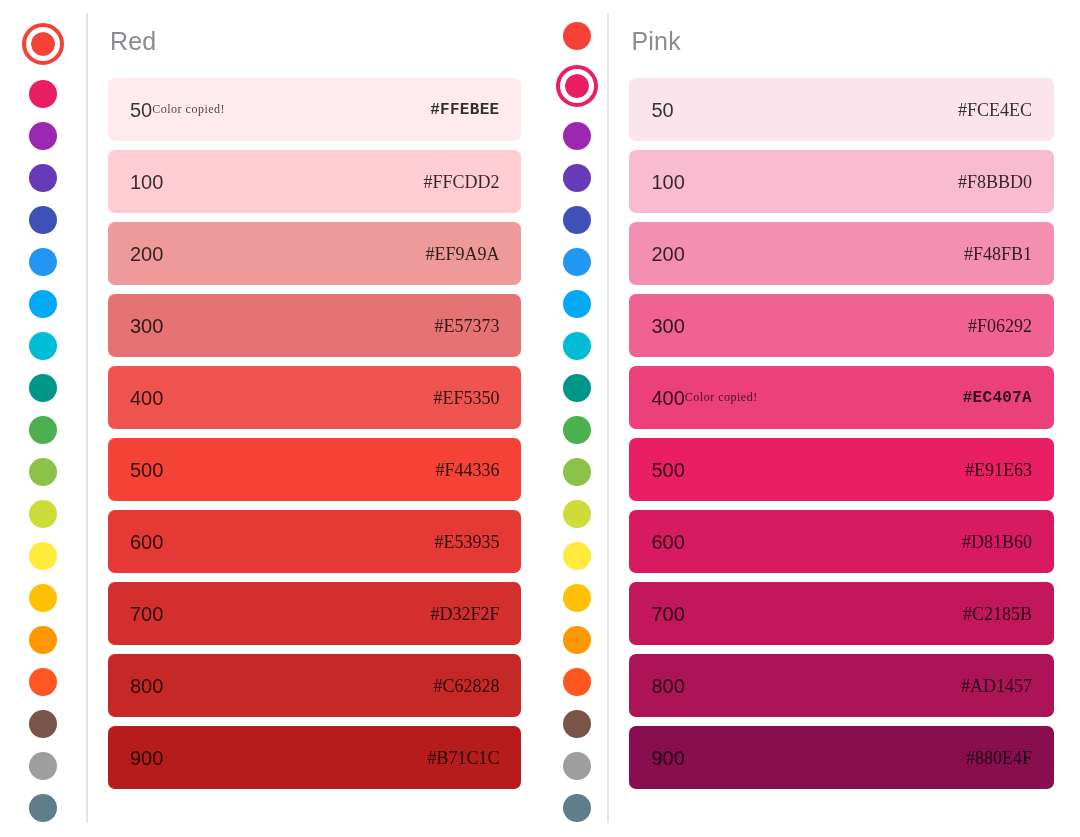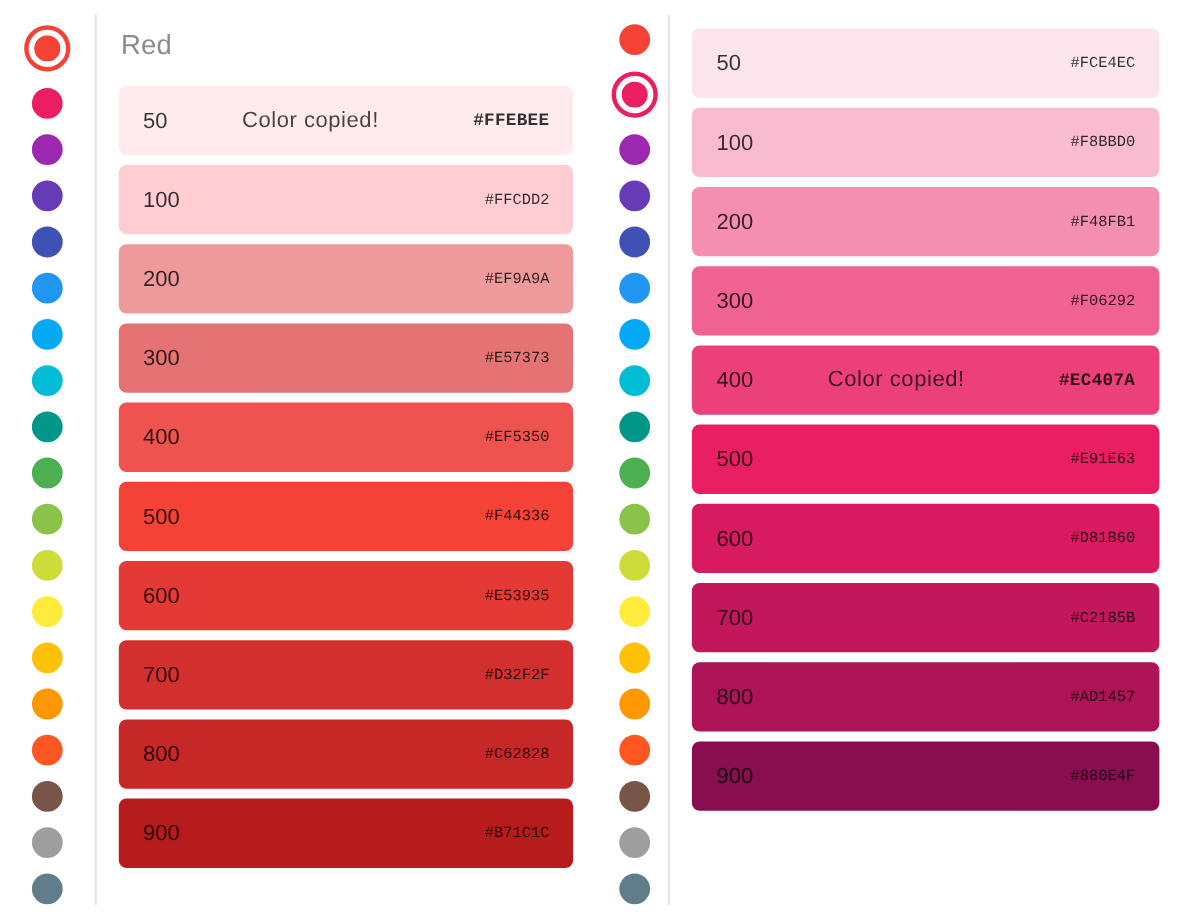--- a/index.html
+++ b/index.html
@@ -129,34 +129,33 @@
   }
   .swatch .sw-weight {
     font-size: 20px;
     line-height: 20px;
     color: rgba(0,0,0,0.78);
     flex: 0 0 auto;
     font-family: "Liberation Sans", sans-serif;
   }
   .swatch .sw-toast {
     flex: 1 1 auto;
-    text-align: center;
-    font-family: Liberation Sans, sans-serif;
-    font-size: 20px;
+    font-family: Liberation Serif, serif;
+    font-size: 12px;
     letter-spacing: 0.5px;
     color: rgba(0,0,0,0.72);
     padding-right: 18px;
     white-space: nowrap;
   }
   .swatch .sw-hex {
     margin-left: auto;
-    font-size: 14px;
+    font-size: 18px;
     line-height: 20px;
     color: rgba(0,0,0,0.80);
-    font-family: Liberation Mono, monospace;
+    font-family: Liberation Serif, serif;
     white-space: nowrap;
   }
   .swatch.mono .sw-hex {
     font-family: "Liberation Mono", monospace;
     font-size: 16px;
     letter-spacing: 0.3px;
     font-weight: 700;
   }
   .swatch.has-toast .sw-hex { margin-left: 0; }
 </style>
@@ -330,20 +329,21 @@
         <span class="dot" style="background: rgb(158, 158, 158);"></span>
       </div>
       <div class="dot-wrap" style="color: rgb(96, 125, 139);">
         <span class="dot" style="background: rgb(96, 125, 139);"></span>
       </div>
     </div>
 
   <div class="divider"></div>
 
   <div class="panel">
+    <div class="panel-title">Pink</div>
     <div class="swatch-list">
         <div class="swatch" style="background: rgb(252, 228, 236);">
           <span class="sw-weight">50</span>
           <span class="sw-hex">#FCE4EC</span>
         </div>
         <div class="swatch" style="background: rgb(248, 187, 208);">
           <span class="sw-weight">100</span>
           <span class="sw-hex">#F8BBD0</span>
         </div>
         <div class="swatch" style="background: rgb(244, 143, 177);">

